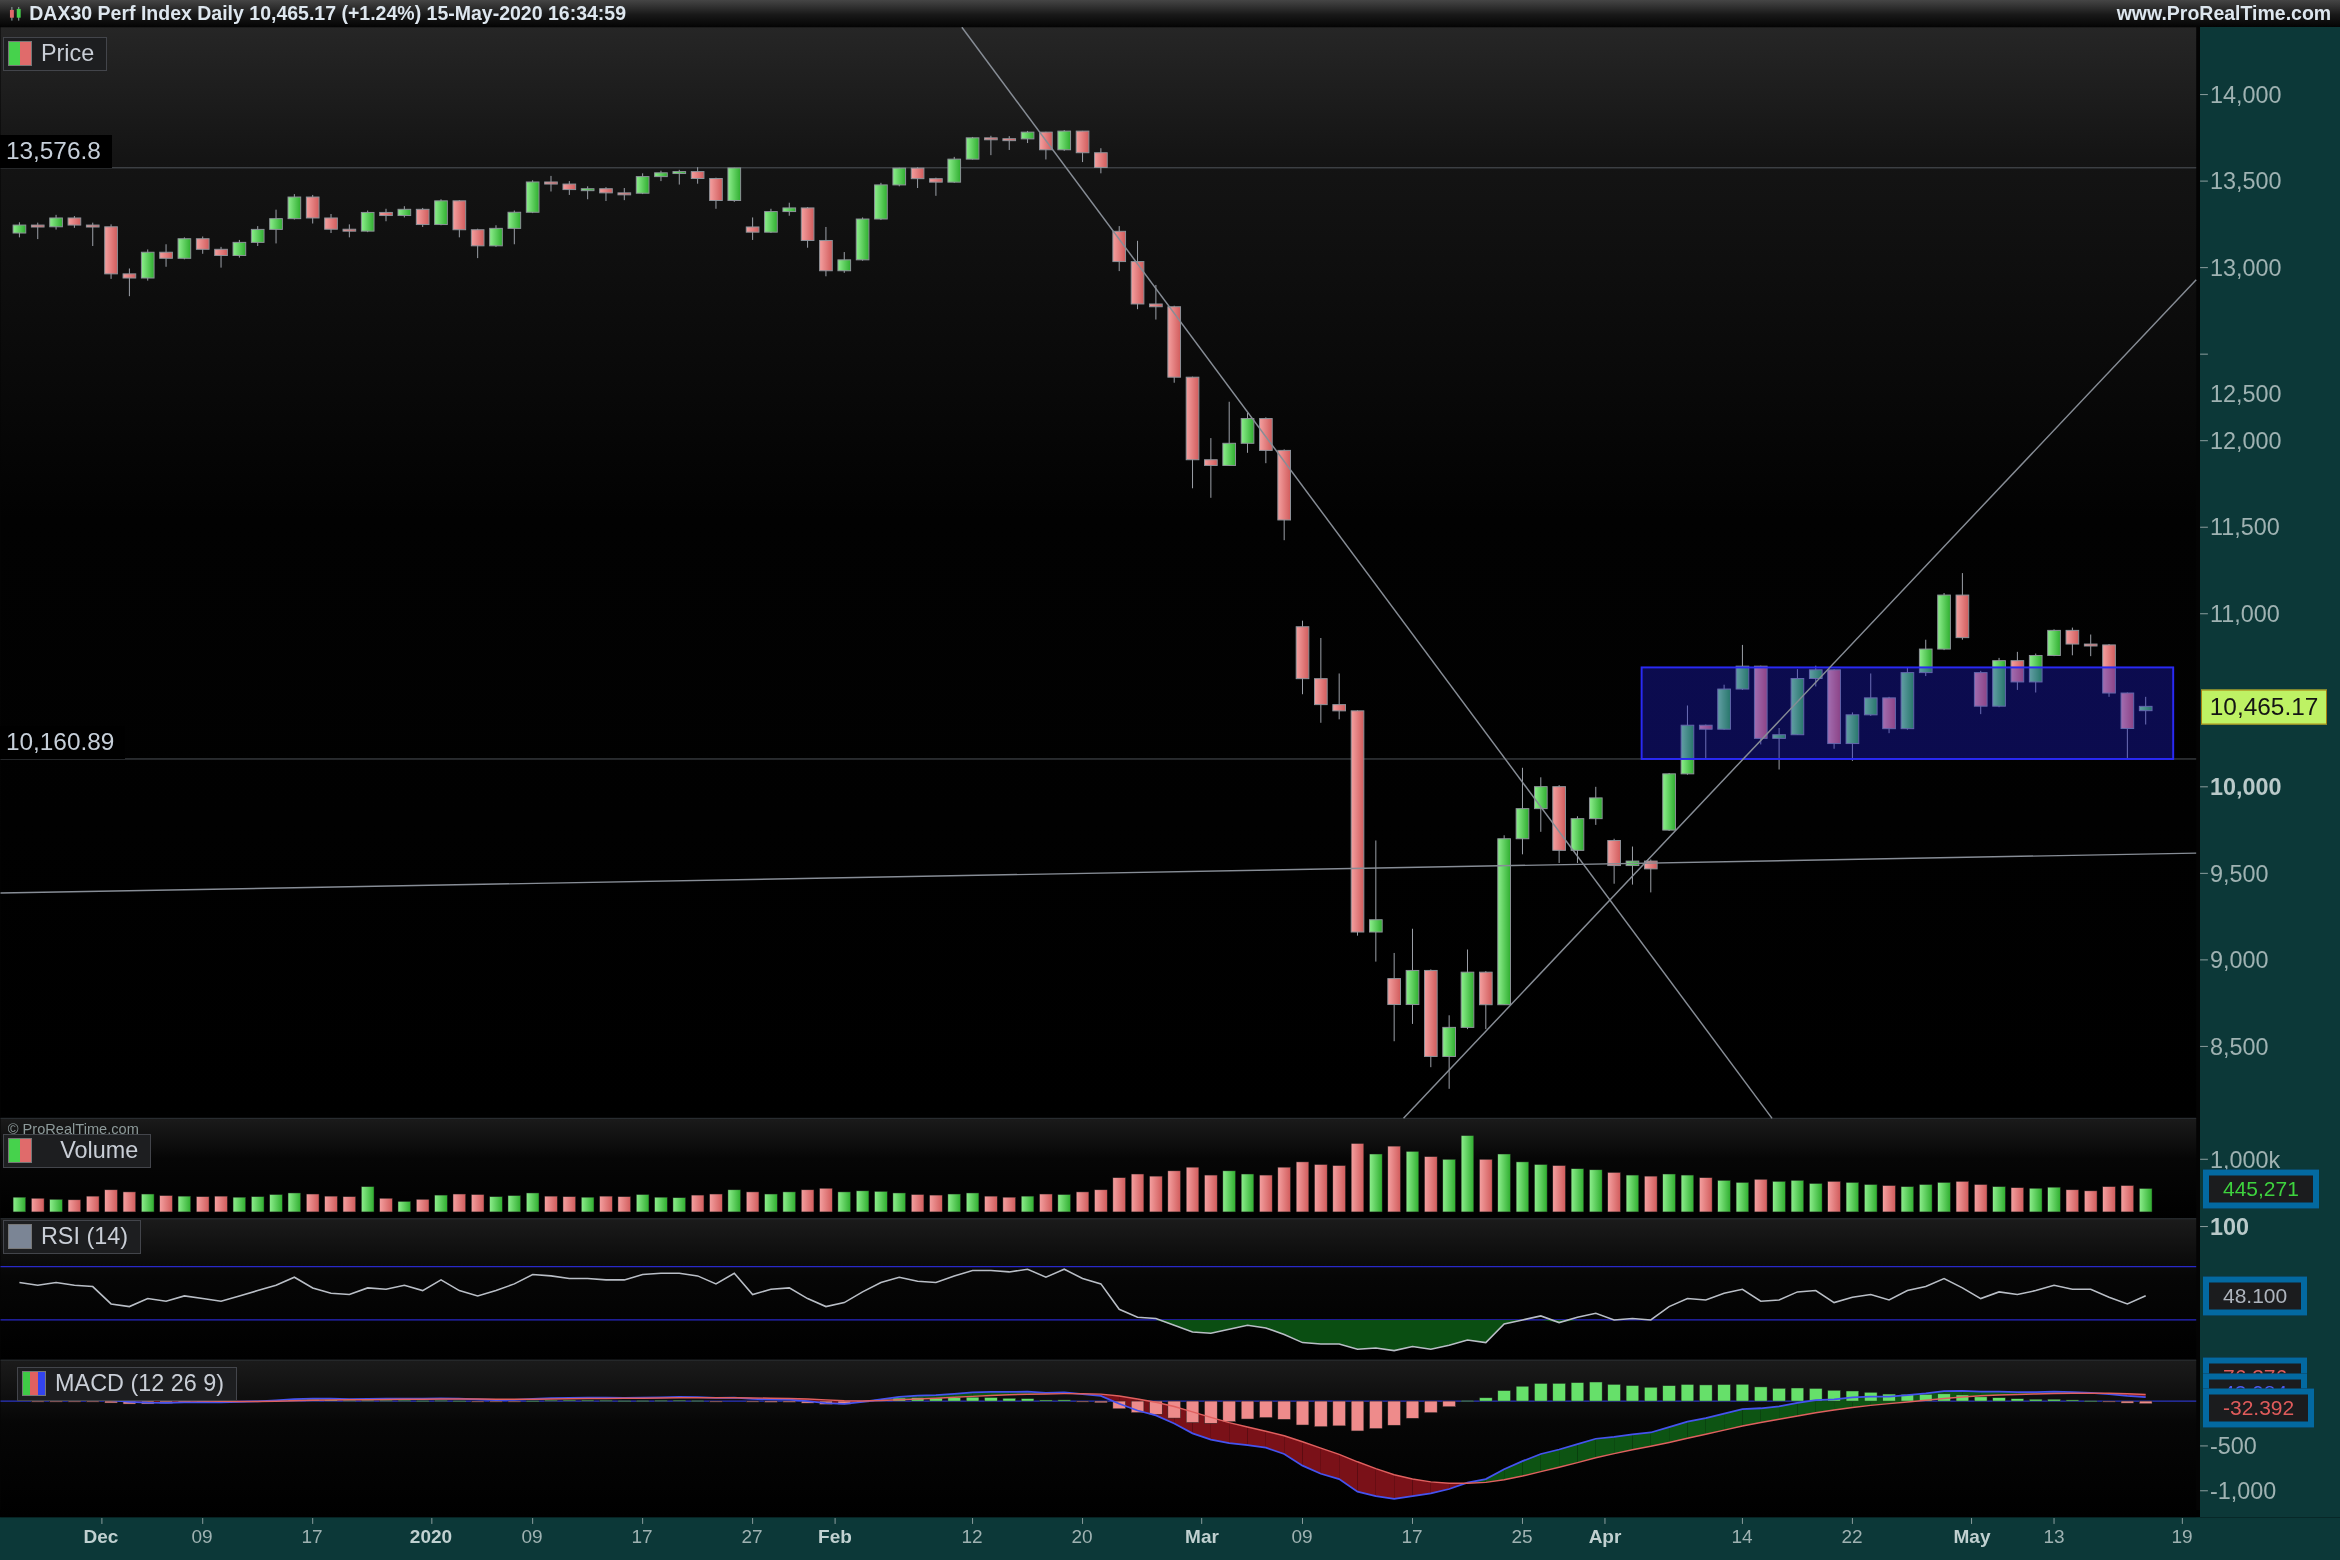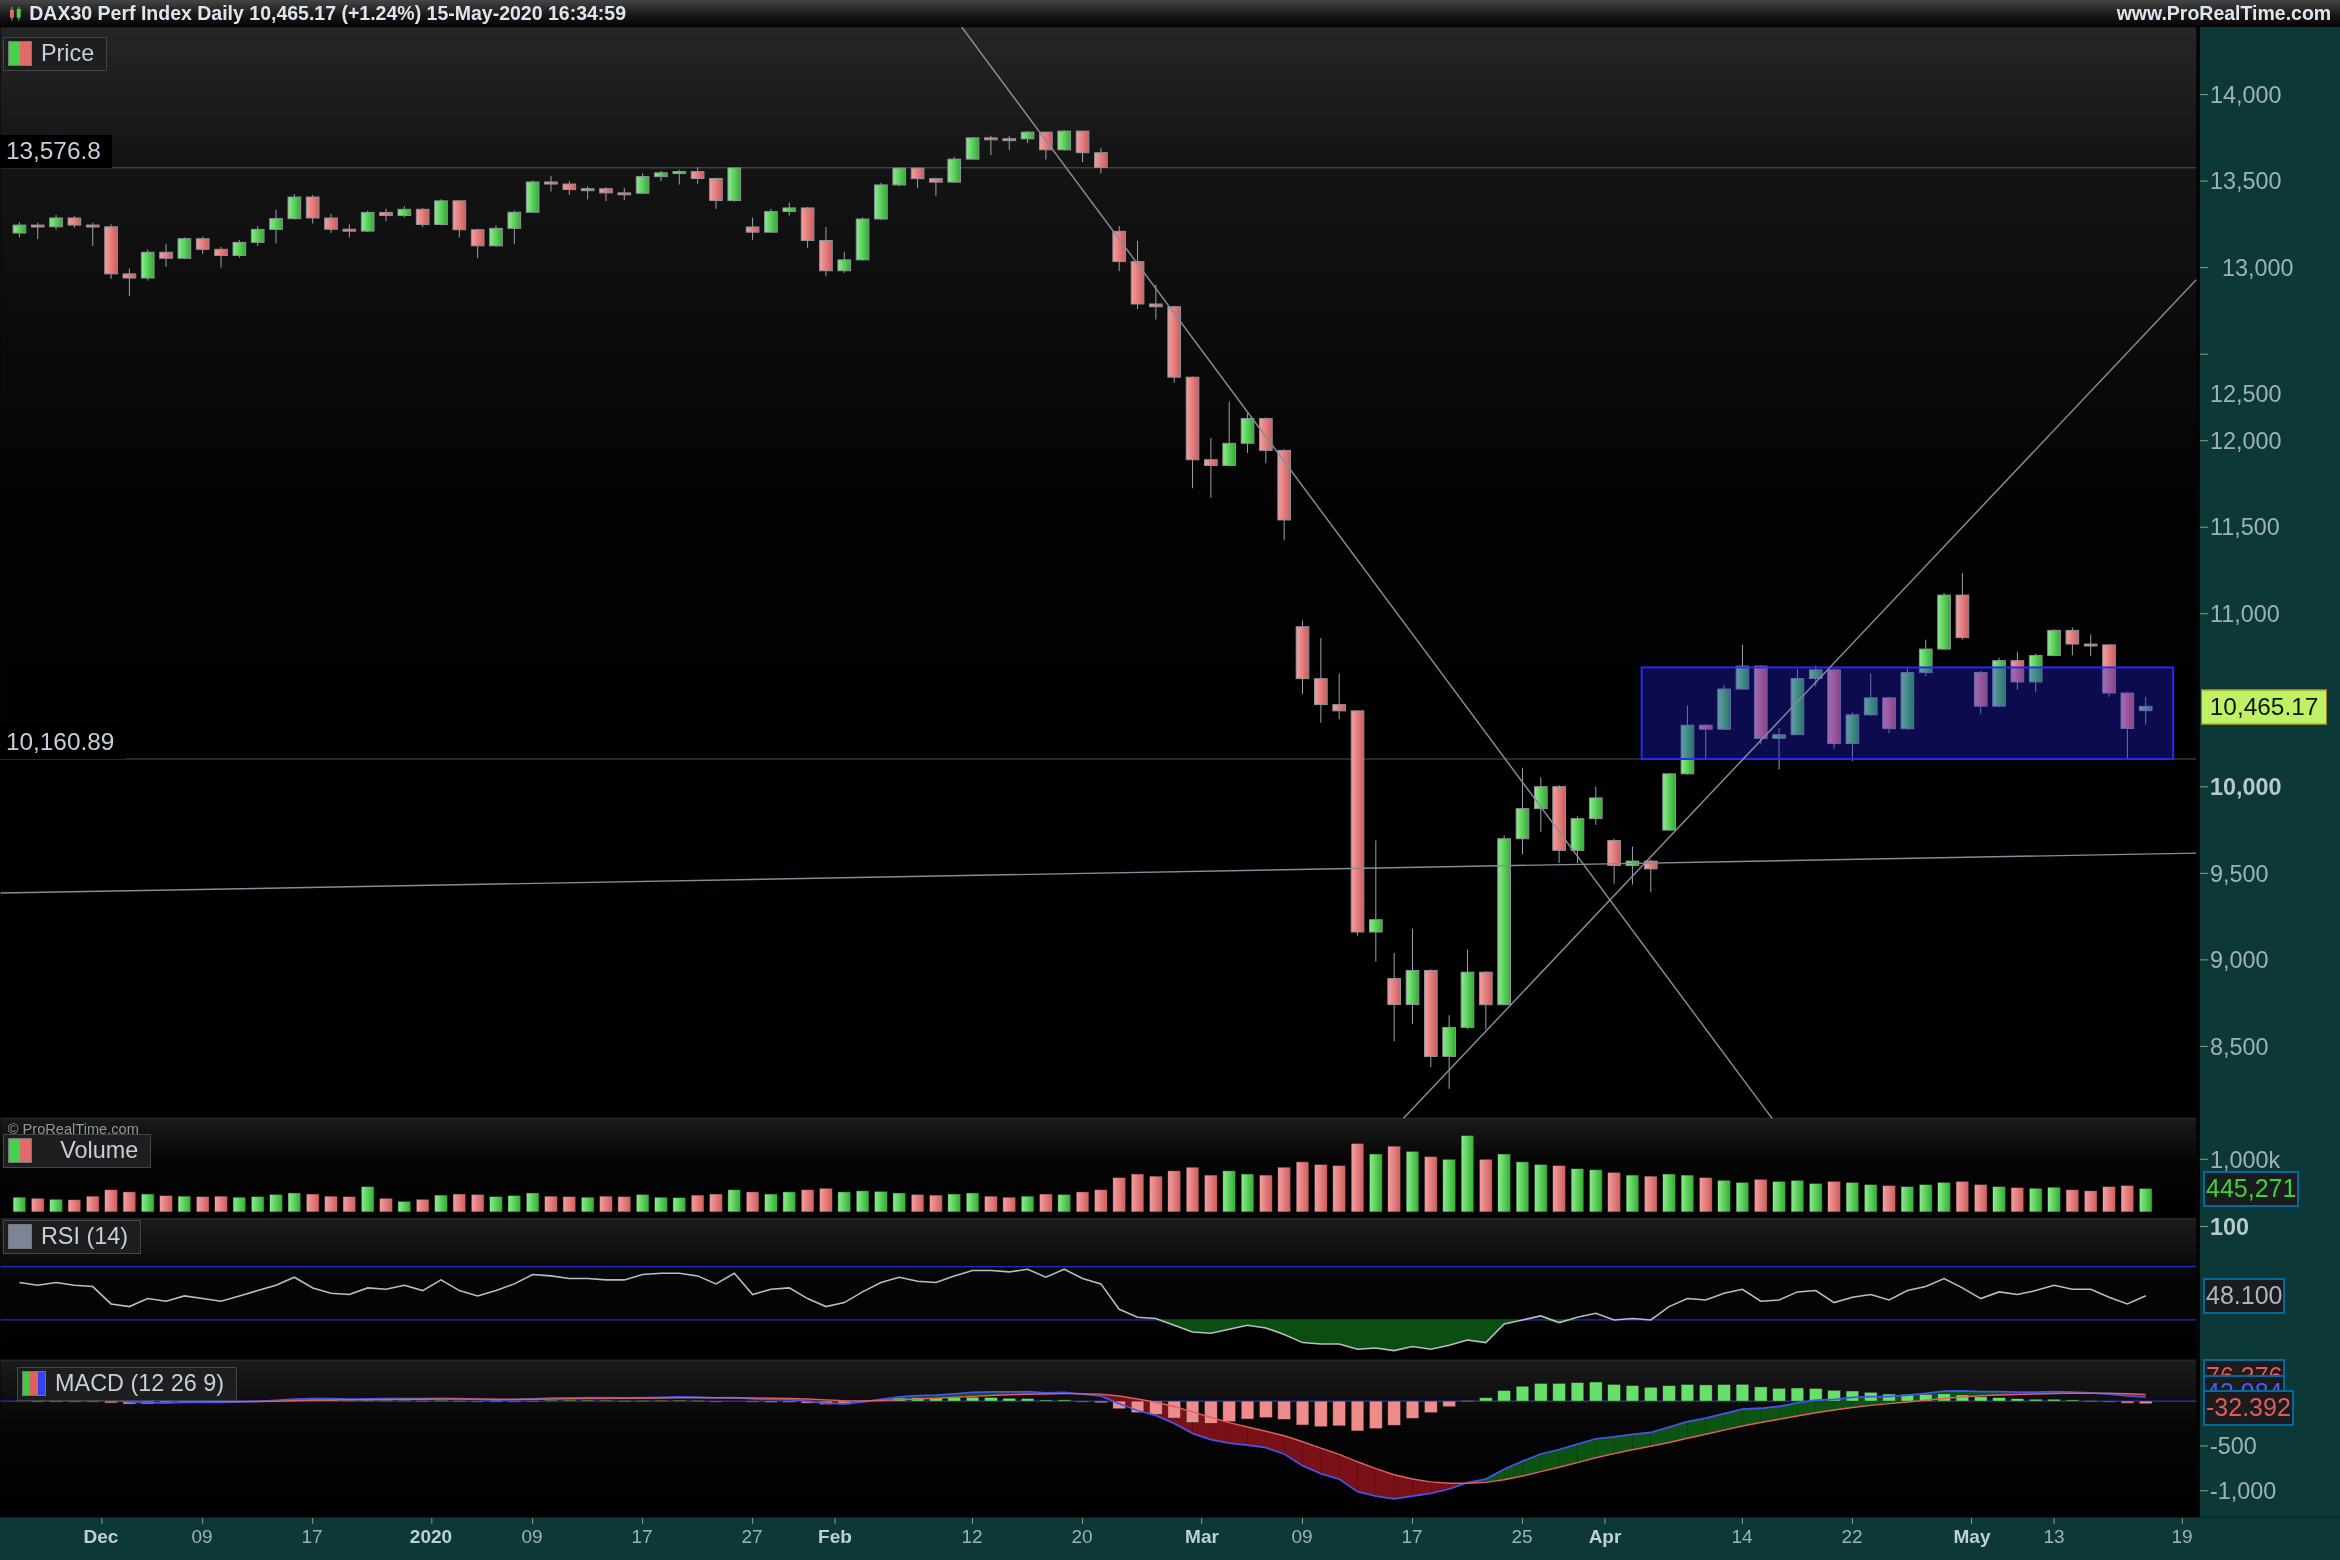--- a/index.html
+++ b/index.html
@@ -16,22 +16,22 @@
   #chart{position:absolute;left:0;top:0;z-index:2;pointer-events:none;}
   .legend{position:absolute;display:flex;align-items:center;gap:8.8px;background:#1d1e20;
     border:1px solid #43454b;color:#c9ced6;font-size:23.4px;padding:2px 11.7px 2.9px 3.9px;z-index:4;white-space:nowrap;}
   .licon{width:24.4px;height:24.4px;border:1px solid #777;box-sizing:border-box;flex:0 0 auto;}
   .licon.pv{background:linear-gradient(90deg,#46d24c 0 50%,#e06b6b 50% 100%);}
   .licon.rsi{background:#7b8595;}
   .licon.macd{background:linear-gradient(90deg,#3fca46 0 34%,#e06060 34% 67%,#3344ee 67% 100%);}
   .lvl{position:absolute;background:#000;color:#c6cfd9;font-size:24.4px;padding:2px 10.7px 2.9px 5.9px;z-index:3;white-space:nowrap;}
   .pxlabel{position:absolute;left:2210px;color:#9fb2b2;font-size:23.4px;z-index:3;transform:translateY(-50%);white-space:nowrap;}
   .pxlabel.b{font-weight:bold;color:#b9c9c9;}
-  .vbox{position:absolute;left:2203px;background:#1b1c1e;border:2px solid #0369a1;font-size:25px;
-    padding:1px 1px 2px;z-index:4;transform:translateY(-50%);white-space:nowrap;}
+  .vbox{position:absolute;left:2203px;background:#1b1c1e;border:6px solid #0369a1;font-size:21px;
+    padding:1px 14px 2px;z-index:4;transform:translateY(-50%);white-space:nowrap;}
   .vbox.green{color:#3ed33e;}
   .vbox.gray{color:#aeb4bd;}
   .vbox.red{color:#e05b5b;}
   .vbox.blue{color:#4b5cf0;}
   .lastprice{position:absolute;left:2201px;background:#bef264;color:#141414;border:1px solid #a87f10;
     font-size:24.4px;padding:2px 7.8px 2.9px;z-index:5;transform:translateY(-50%);white-space:nowrap;}
   .tlabel{position:absolute;top:1526px;transform:translateX(-50%);color:#9fb2b2;font-size:19px;z-index:3;}
   .tlabel.b{font-weight:bold;color:#c0d0d0;}
   .watermark{position:absolute;left:7.8px;top:1121px;color:#8d9a9a;font-size:14.6px;z-index:3;}
 </style>
@@ -749,21 +749,21 @@
 
   <div class="lastprice" id="last-price" style="top: 707px;">10,465.17</div>
   <div class="vbox green" id="vol-last" style="top: 1189px;">445,271</div>
   <div class="vbox gray" id="rsi-last" style="top: 1296px;">48.100</div>
   <div class="vbox red" id="macd-sig" style="top: 1377px;">76.376</div>
   <div class="vbox blue" id="macd-val" style="top: 1393px;">43.984</div>
   <div class="vbox red" id="macd-hist" style="top: 1408px;">-32.392</div>
 
 <div class="pxlabel" style="top: 95px;">14,000</div>
     <div class="pxlabel" style="top: 181px;">13,500</div>
-    <div class="pxlabel" style="top: 268px; margin-left: 12px;">13,000</div>
+    <div class="pxlabel" style="top: 268px;">13,000</div>
     <div class="pxlabel" style="top: 357px; margin-top: 37px;">12,500</div>
     <div class="pxlabel" style="top: 441px;">12,000</div>
     <div class="pxlabel" style="top: 527px;">11,500</div>
     <div class="pxlabel" style="top: 614px;">11,000</div>
     <div class="pxlabel b" style="top: 787px;">10,000</div>
     <div class="pxlabel" style="top: 874px;">9,500</div>
     <div class="pxlabel" style="top: 960px;">9,000</div>
     <div class="pxlabel" style="top: 1047px;">8,500</div>
     <div class="pxlabel" style="top: 1160px;">1,000k</div>
     <div class="pxlabel b" style="top: 1227px;">100</div>

